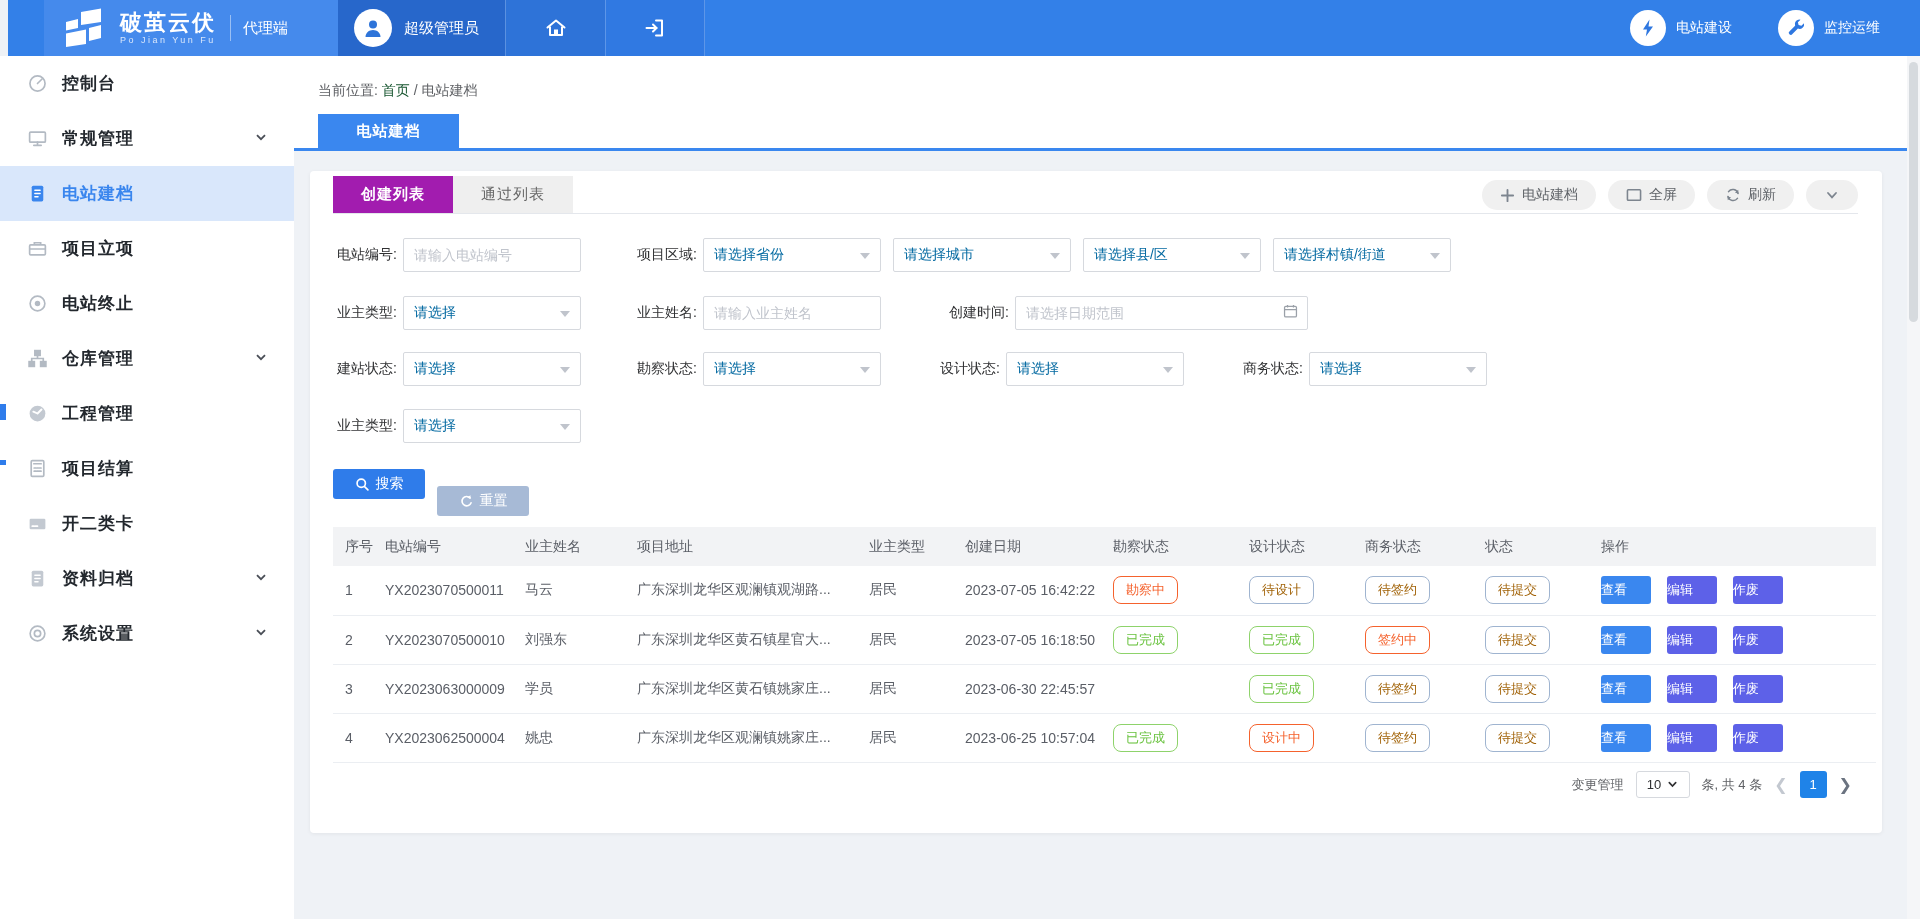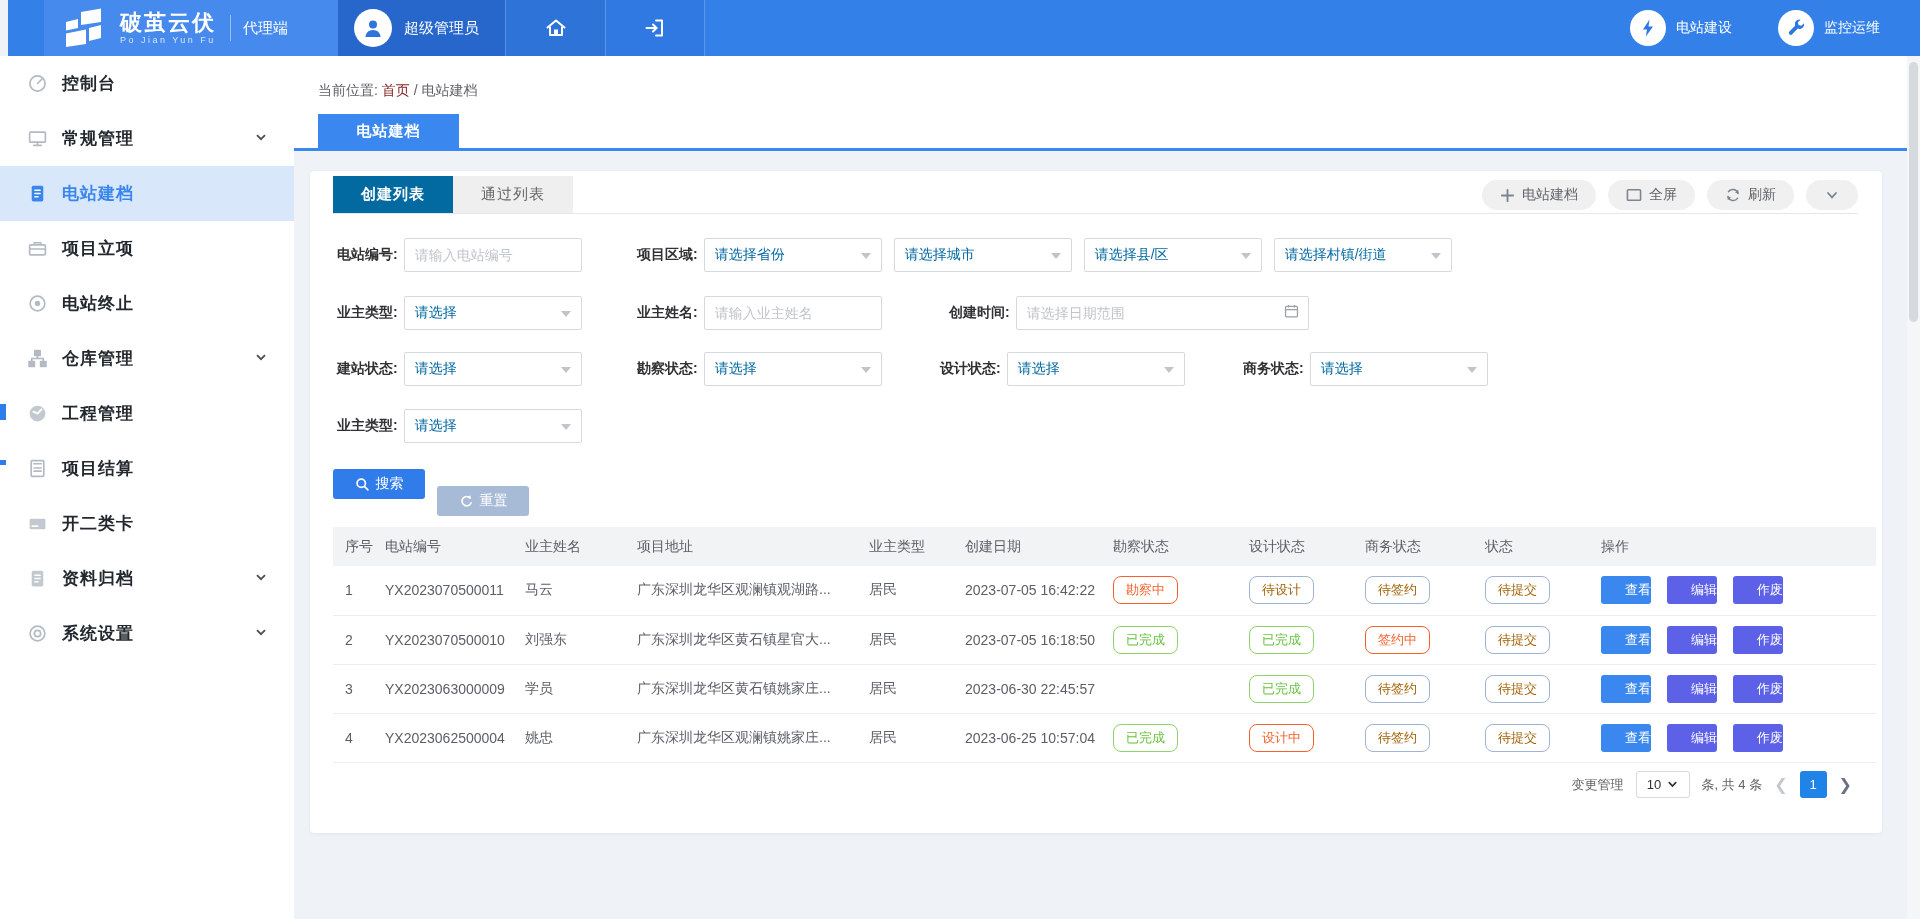--- a/index.html
+++ b/index.html
@@ -35,39 +35,39 @@
   .side-item.active { background:#d9e7fb; }
   .side-item.active .slabel { color:#3a86ee; }
   .schevron { position:absolute; right:26px; top:50%; transform:translateY(-50%); }
   .side-marker-1 { position:absolute; left:0; top:348px; width:6px; height:16px; background:#2f7ceb; }
   .side-marker-2 { position:absolute; left:0; top:404px; width:6px; height:5px; background:#2f7ceb; }
 
   
   .main { position:absolute; top:56px; left:294px; width:1626px; height:863px; background:#eff2f6; }
   .crumb-zone { position:absolute; top:0; left:0; width:100%; height:95px; background:#fff; }
   .breadcrumb { position:absolute; top:26px; left:24px; font-size:14px; color:#606266; }
-  .breadcrumb .crumb-link { color:#7f1d1d; cursor:pointer; }
+  .breadcrumb .crumb-link { color:#14532d; cursor:pointer; }
   .page-tab { position:absolute; top:58px; left:24px; width:141px; height:34px; background:#3a87ef; color:#fff; font-size:15px; font-weight:700; display:flex; align-items:center; justify-content:center; letter-spacing:1px; cursor:pointer; }
   .blue-line { position:absolute; top:92px; left:0; width:100%; height:3px; background:#3a87ef; }
 
   
   .card { position:absolute; top:115px; left:16px; width:1572px; height:662px; background:#fff; border-radius:4px; box-shadow:0 1px 4px rgba(0,0,0,.06); }
   .list-tab { position:absolute; top:5px; height:37px; width:120px; display:flex; align-items:center; justify-content:center; font-size:15px; font-weight:700; letter-spacing:1px; cursor:pointer; }
-  .list-tab.t1 { left:23px; background:#0369a1; color:#fff; }
+  .list-tab.t1 { left:23px; background:#a21caf; color:#fff; }
   .list-tab.t2 { left:143px; background:#efefef; color:#666; font-weight:400; }
   .card-toolbar { position:absolute; top:9px; right:24px; display:flex; gap:12px; }
   .pill { height:30px; border-radius:15px; background:#f0f0f0; color:#5f6océ... }
   .pill { height:30px; border-radius:15px; background:#f0f0f0; color:#5f6368; font-size:14px; display:flex; align-items:center; justify-content:center; gap:7px; padding:0 18px; cursor:pointer; }
   .pill.icon-only { width:52px; padding:0; }
   .tab-divider { position:absolute; top:42px; left:23px; right:24px; height:1px; background:#e4e7ec; }
 
   
   .frow { position:absolute; left:0; height:34px; width:100%; }
   .fgroup { position:absolute; top:0; display:flex; align-items:center; }
-  .flabel { font-size:14px; font-weight:700; color:#303133; margin-right:6px; white-space:nowrap; }
+  .flabel { font-size:14px; font-weight:400; color:#303133; margin-right:6px; white-space:nowrap; }
   .fctl { height:34px; border:1px solid #d6d9de; border-radius:2px; background:#fff; position:relative; display:flex; align-items:center; }
   .fctl input { border:none; outline:none; width:100%; height:100%; padding:0 10px; font-size:14px; color:#333; background:transparent; font-family:inherit; }
   .fctl input::placeholder { color:#c0c4cc; }
   .fselect { padding:0 26px 0 10px; font-size:14px; color:#0369a1; cursor:pointer; }
   .caret { position:absolute; right:10px; top:50%; margin-top:-2px; width:0; height:0; border-left:5px solid transparent; border-right:5px solid transparent; border-top:6px solid #c0c4cc; }
   .w178 { width:178px; } .w293 { width:293px; }
   .cal-icon { position:absolute; right:8px; top:50%; transform:translateY(-50%); }
 
   .btn-row { position:absolute; left:23px; top:298px; display:flex; gap:12px; }
   .btn { height:30px; width:92px; border-radius:3px; color:#fff; font-size:14px; display:flex; align-items:center; justify-content:center; gap:6px; cursor:pointer; border:none; font-family:inherit; }
@@ -76,21 +76,21 @@
 
   
   .tbl { position:absolute; left:23px; top:356px; width:1543px; border-collapse:collapse; table-layout:fixed; }
   .tbl th { height:39px; background:#f2f3f5; font-size:14px; font-weight:400; color:#5a5e66; text-align:left; padding:0 6px; }
   .tbl td { height:49px; border-bottom:1px solid #ebeef2; font-size:14px; color:#5a5e66; padding:0 6px; overflow:hidden; white-space:nowrap; }
   .tbl th:first-child, .tbl td:first-child { padding-left:12px; }
   .badge { display:inline-block; padding:4px 12px; border-radius:8px; font-size:13px; border:1px solid; background:#fff; }
   .badge.orange { color:#f5622d; border-color:#f5622d; }
   .badge.green { color:#68c23d; border-color:#8ed36b; }
   .badge.slate { color:#a16207; border-color:#9fb4d0; }
-  .abtn { display:inline-block; width:50px; height:28px; line-height:28px; text-align:right; border-radius:3px; color:#fff; font-size:13px; margin-right:12px; cursor:pointer; }
+  .abtn { display:inline-block; width:50px; height:28px; line-height:28px; text-align:left; border-radius:3px; color:#fff; font-size:13px; margin-right:12px; cursor:pointer; }
   .abtn.view { background:#3a87ef; }
   .abtn.edit, .abtn.void { background:#5d61e8; }
 
   
   .pager { position:absolute; right:30px; top:600px; display:flex; align-items:center; gap:12px; font-size:13px; color:#606266; }
   .page-size { width:54px; height:27px; border:1px solid #d6d9de; border-radius:3px; display:flex; align-items:center; justify-content:center; gap:6px; font-size:13px; color:#303133; cursor:pointer; background:#fff; }
   .pg-arrow { font-size:16px; cursor:pointer; line-height:1; }
   .pg-arrow.prev { color:#c3c8d0; }
   .pg-arrow.next { color:#6b7380; }
   .pg-num { width:27px; height:27px; background:#1f83e8; color:#fff; border-radius:3px; display:flex; align-items:center; justify-content:center; font-size:13px; cursor:pointer; }

